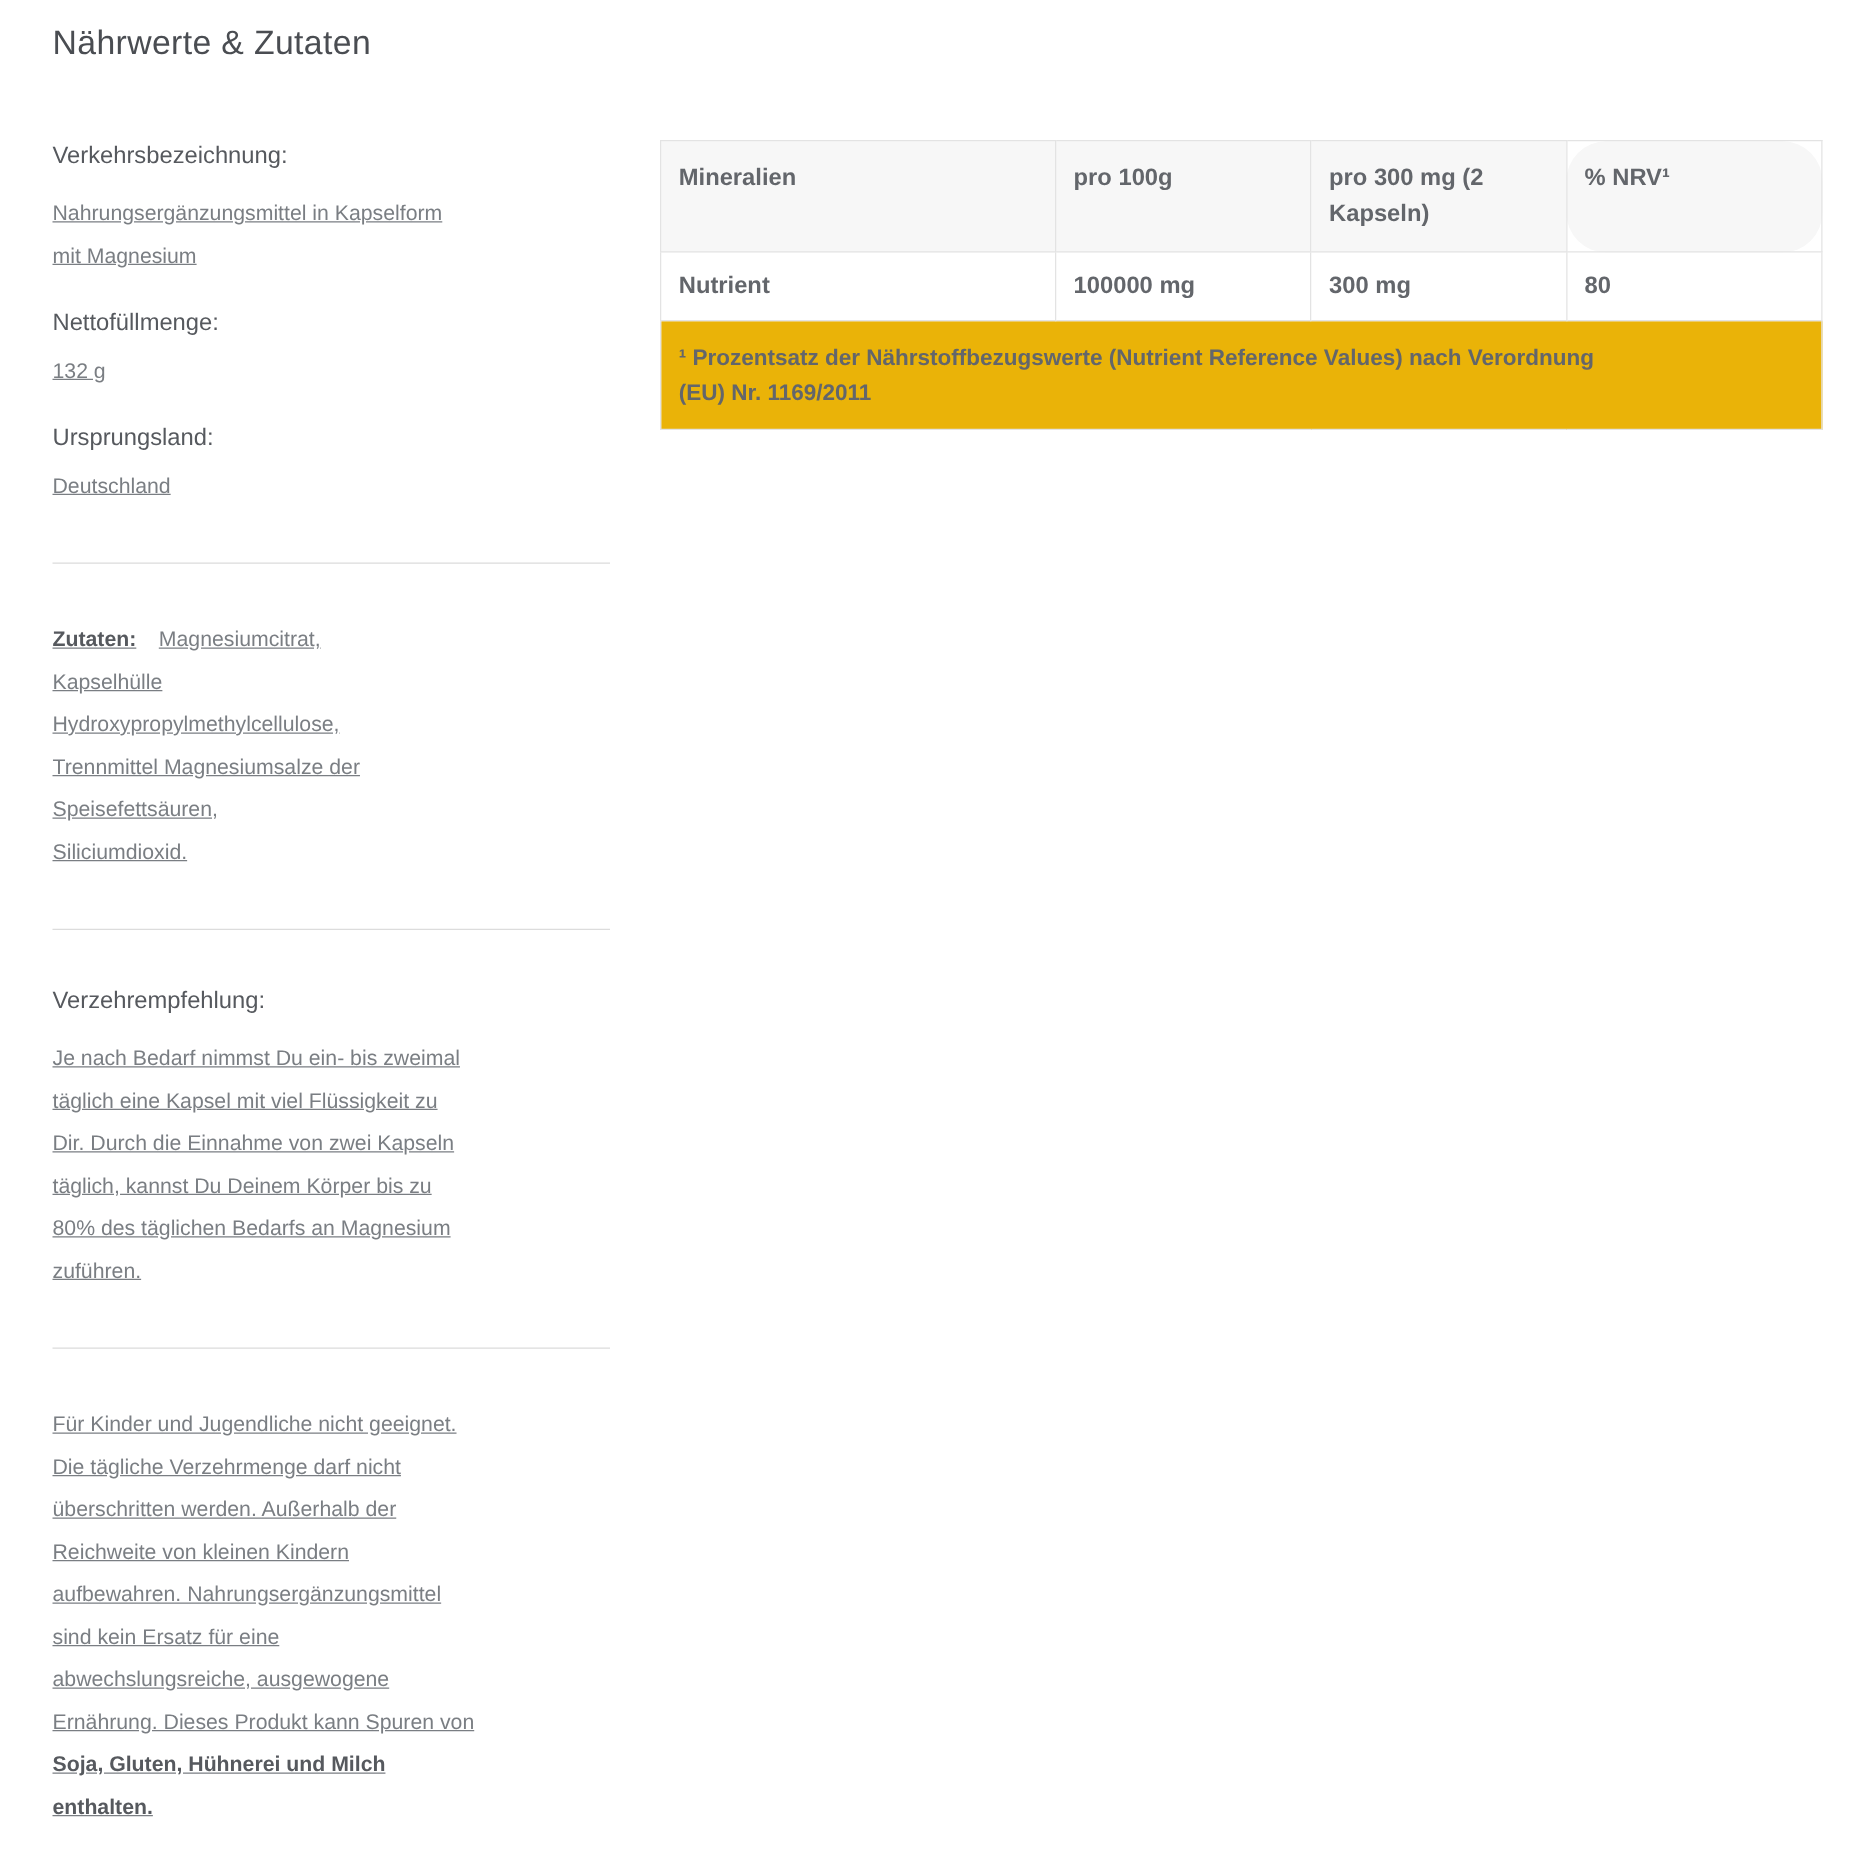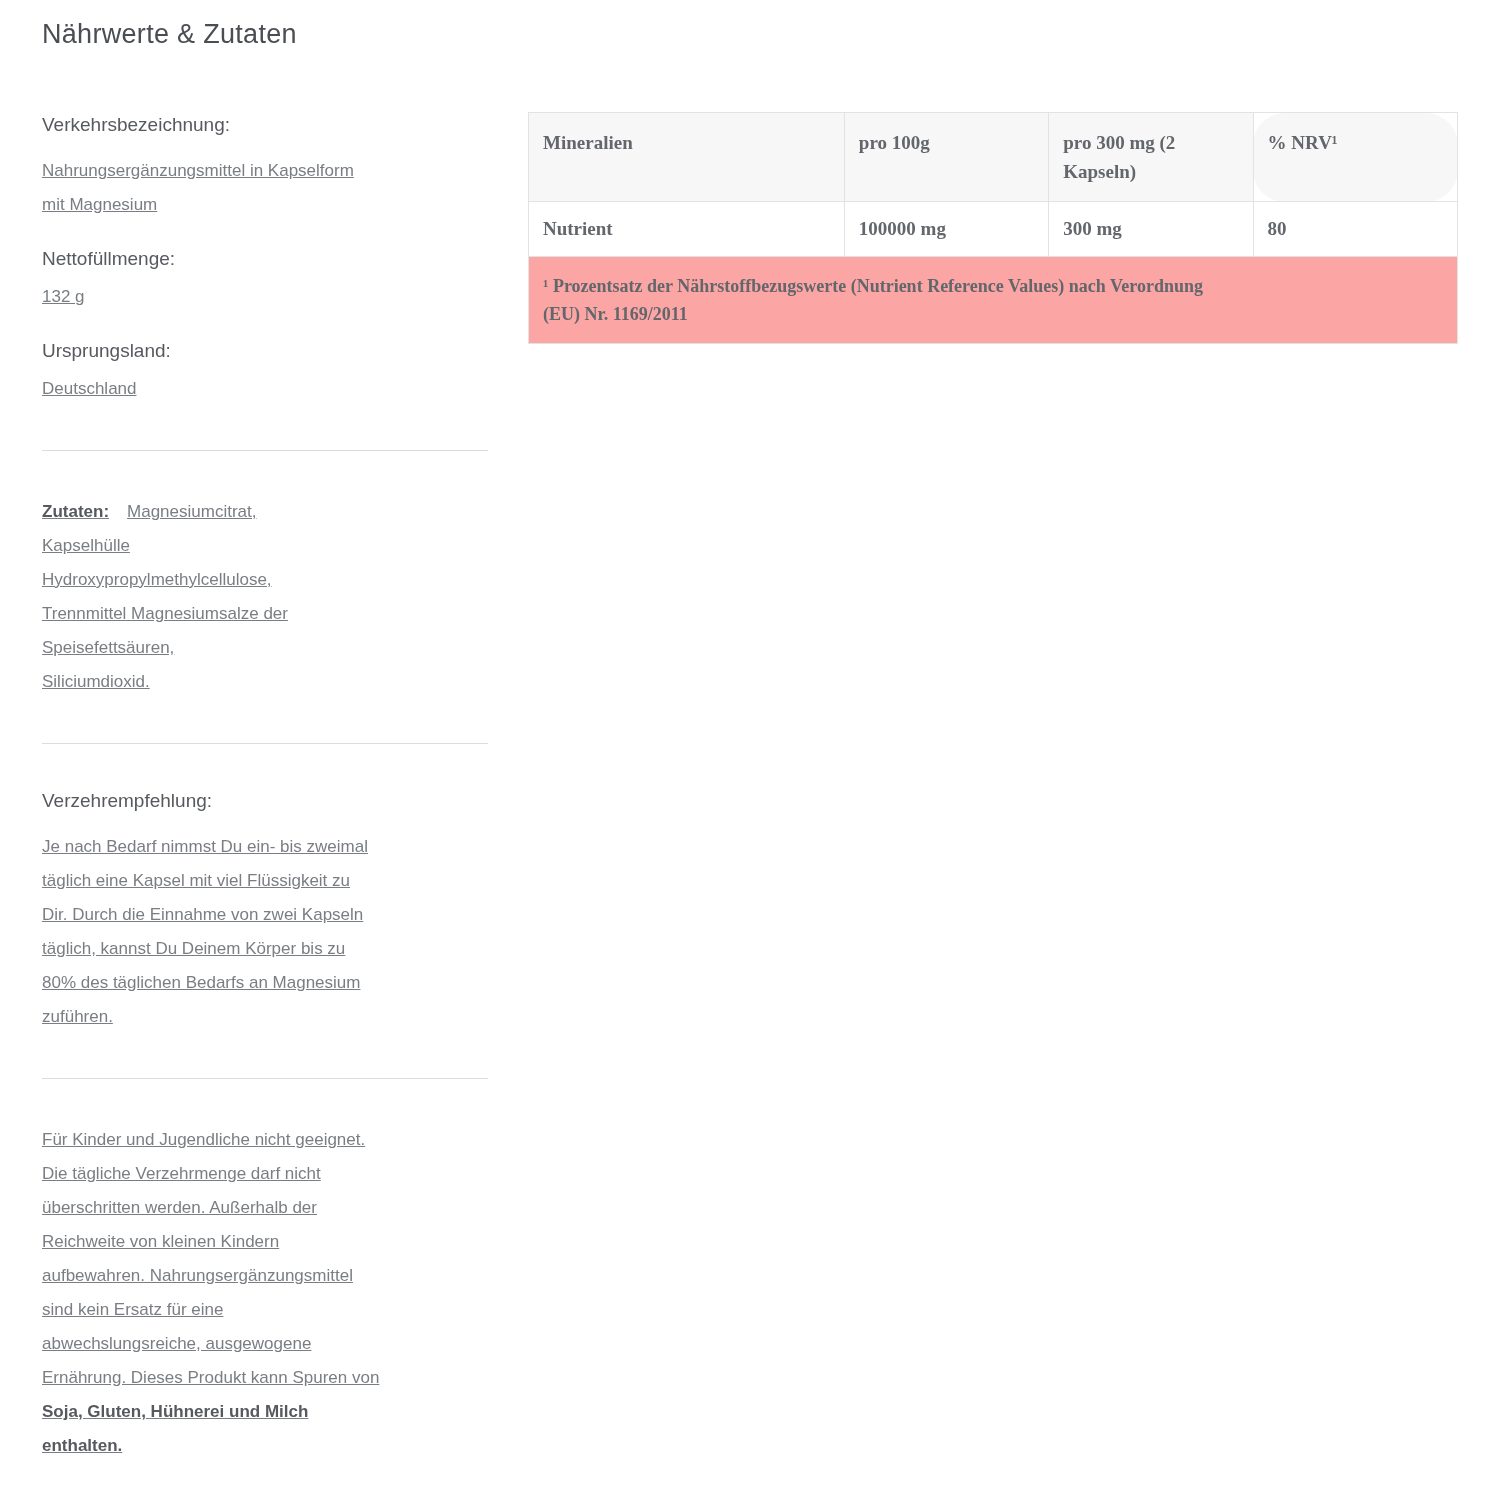--- a/index.html
+++ b/index.html
@@ -30,21 +30,21 @@
     align-items: flex-start;
     margin-top: 58px;
     min-height: 1236px;
   }
 
   .left-col {
     flex: 0 0 446px;
     width: 446px;
     margin-right: 40px;
   }
-  .right-col { flex: 1; font-family: Liberation Serif, serif; }
+  .right-col { flex: 1; }
 
   .lbl {
     font-size: 19px;
     font-weight: 400;
     color: #56595e;
     line-height: 26px;
     margin: 0 0 16px 0;
   }
   .txt {
     font-size: 17px;
@@ -88,21 +88,21 @@
     line-height: 29px;
     height: 89px;
   }
   table.nutrition tr.data-row td {
     background: #ffffff;
     line-height: 24px;
     height: 55px;
     vertical-align: middle;
   }
   table.nutrition tr.footnote-row td {
-    background: #fca5a5;
+    background: #eab308;
     line-height: 28px;
     font-size: 18px;
     vertical-align: middle;
   }
   .col-1 { width: 34%; }
   .col-2 { width: 22%; margin-left: 40px; }
   .col-3 { width: 22%; }
   .col-4 { width: 22%; border-radius: 32px; }
 </style>
 </head>

